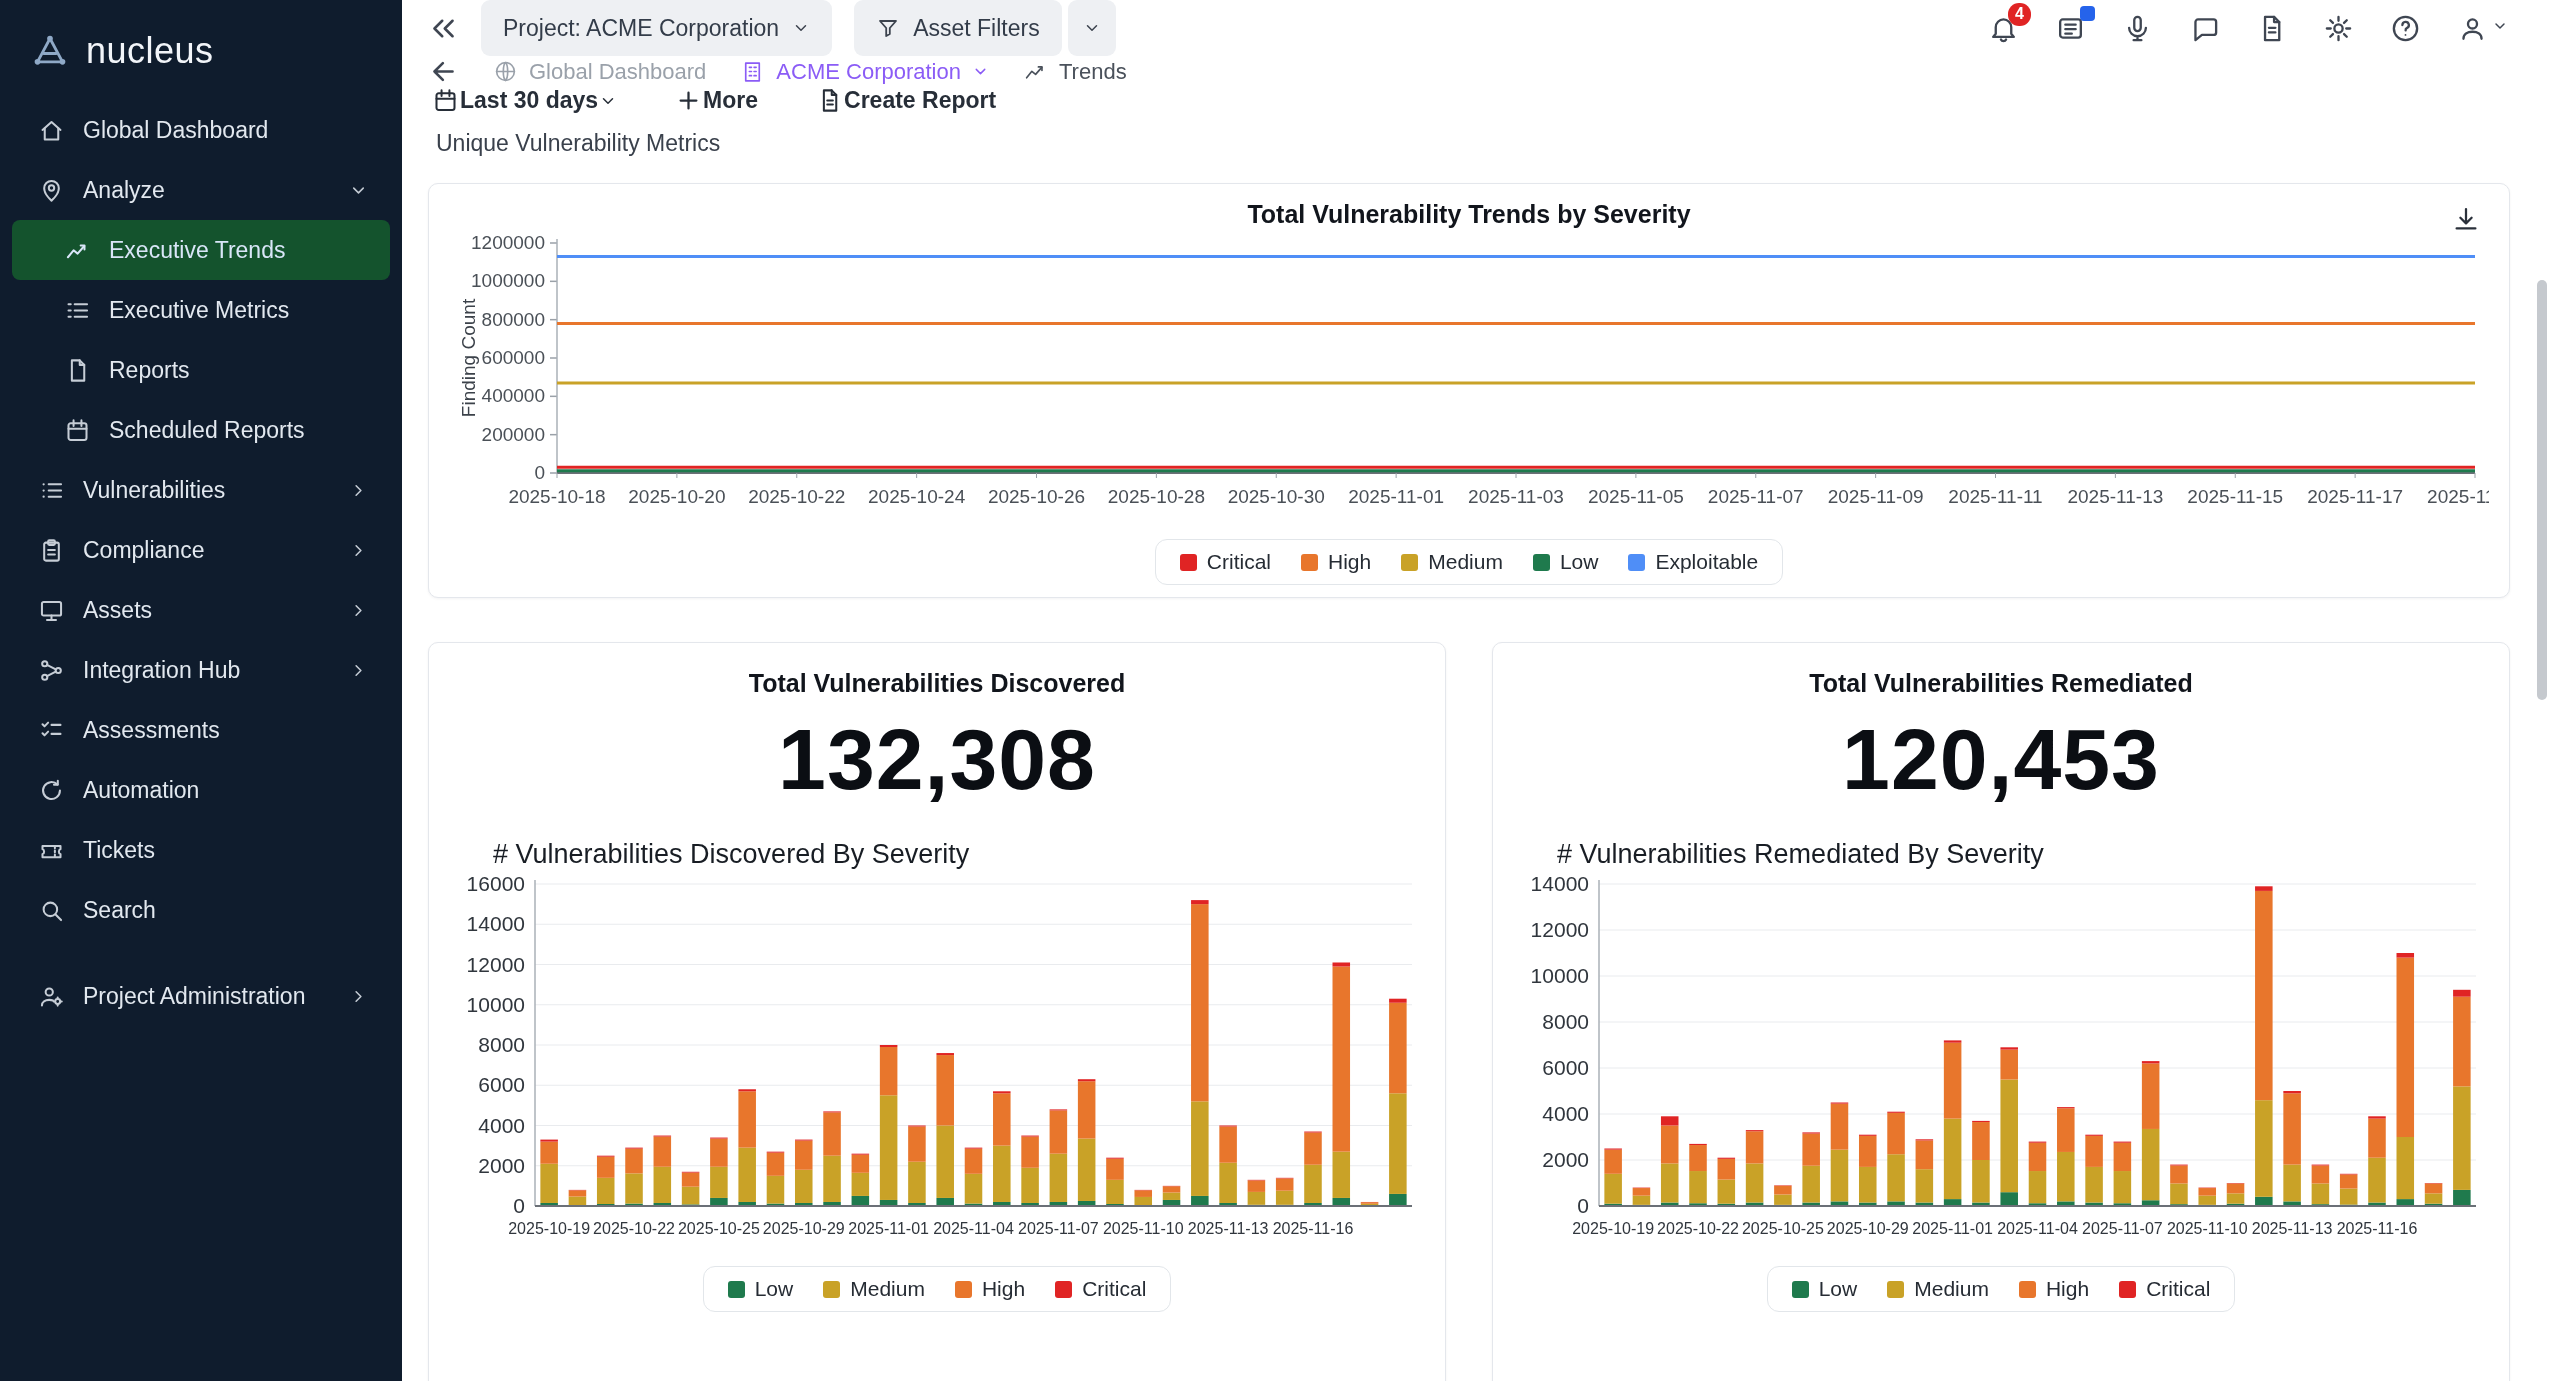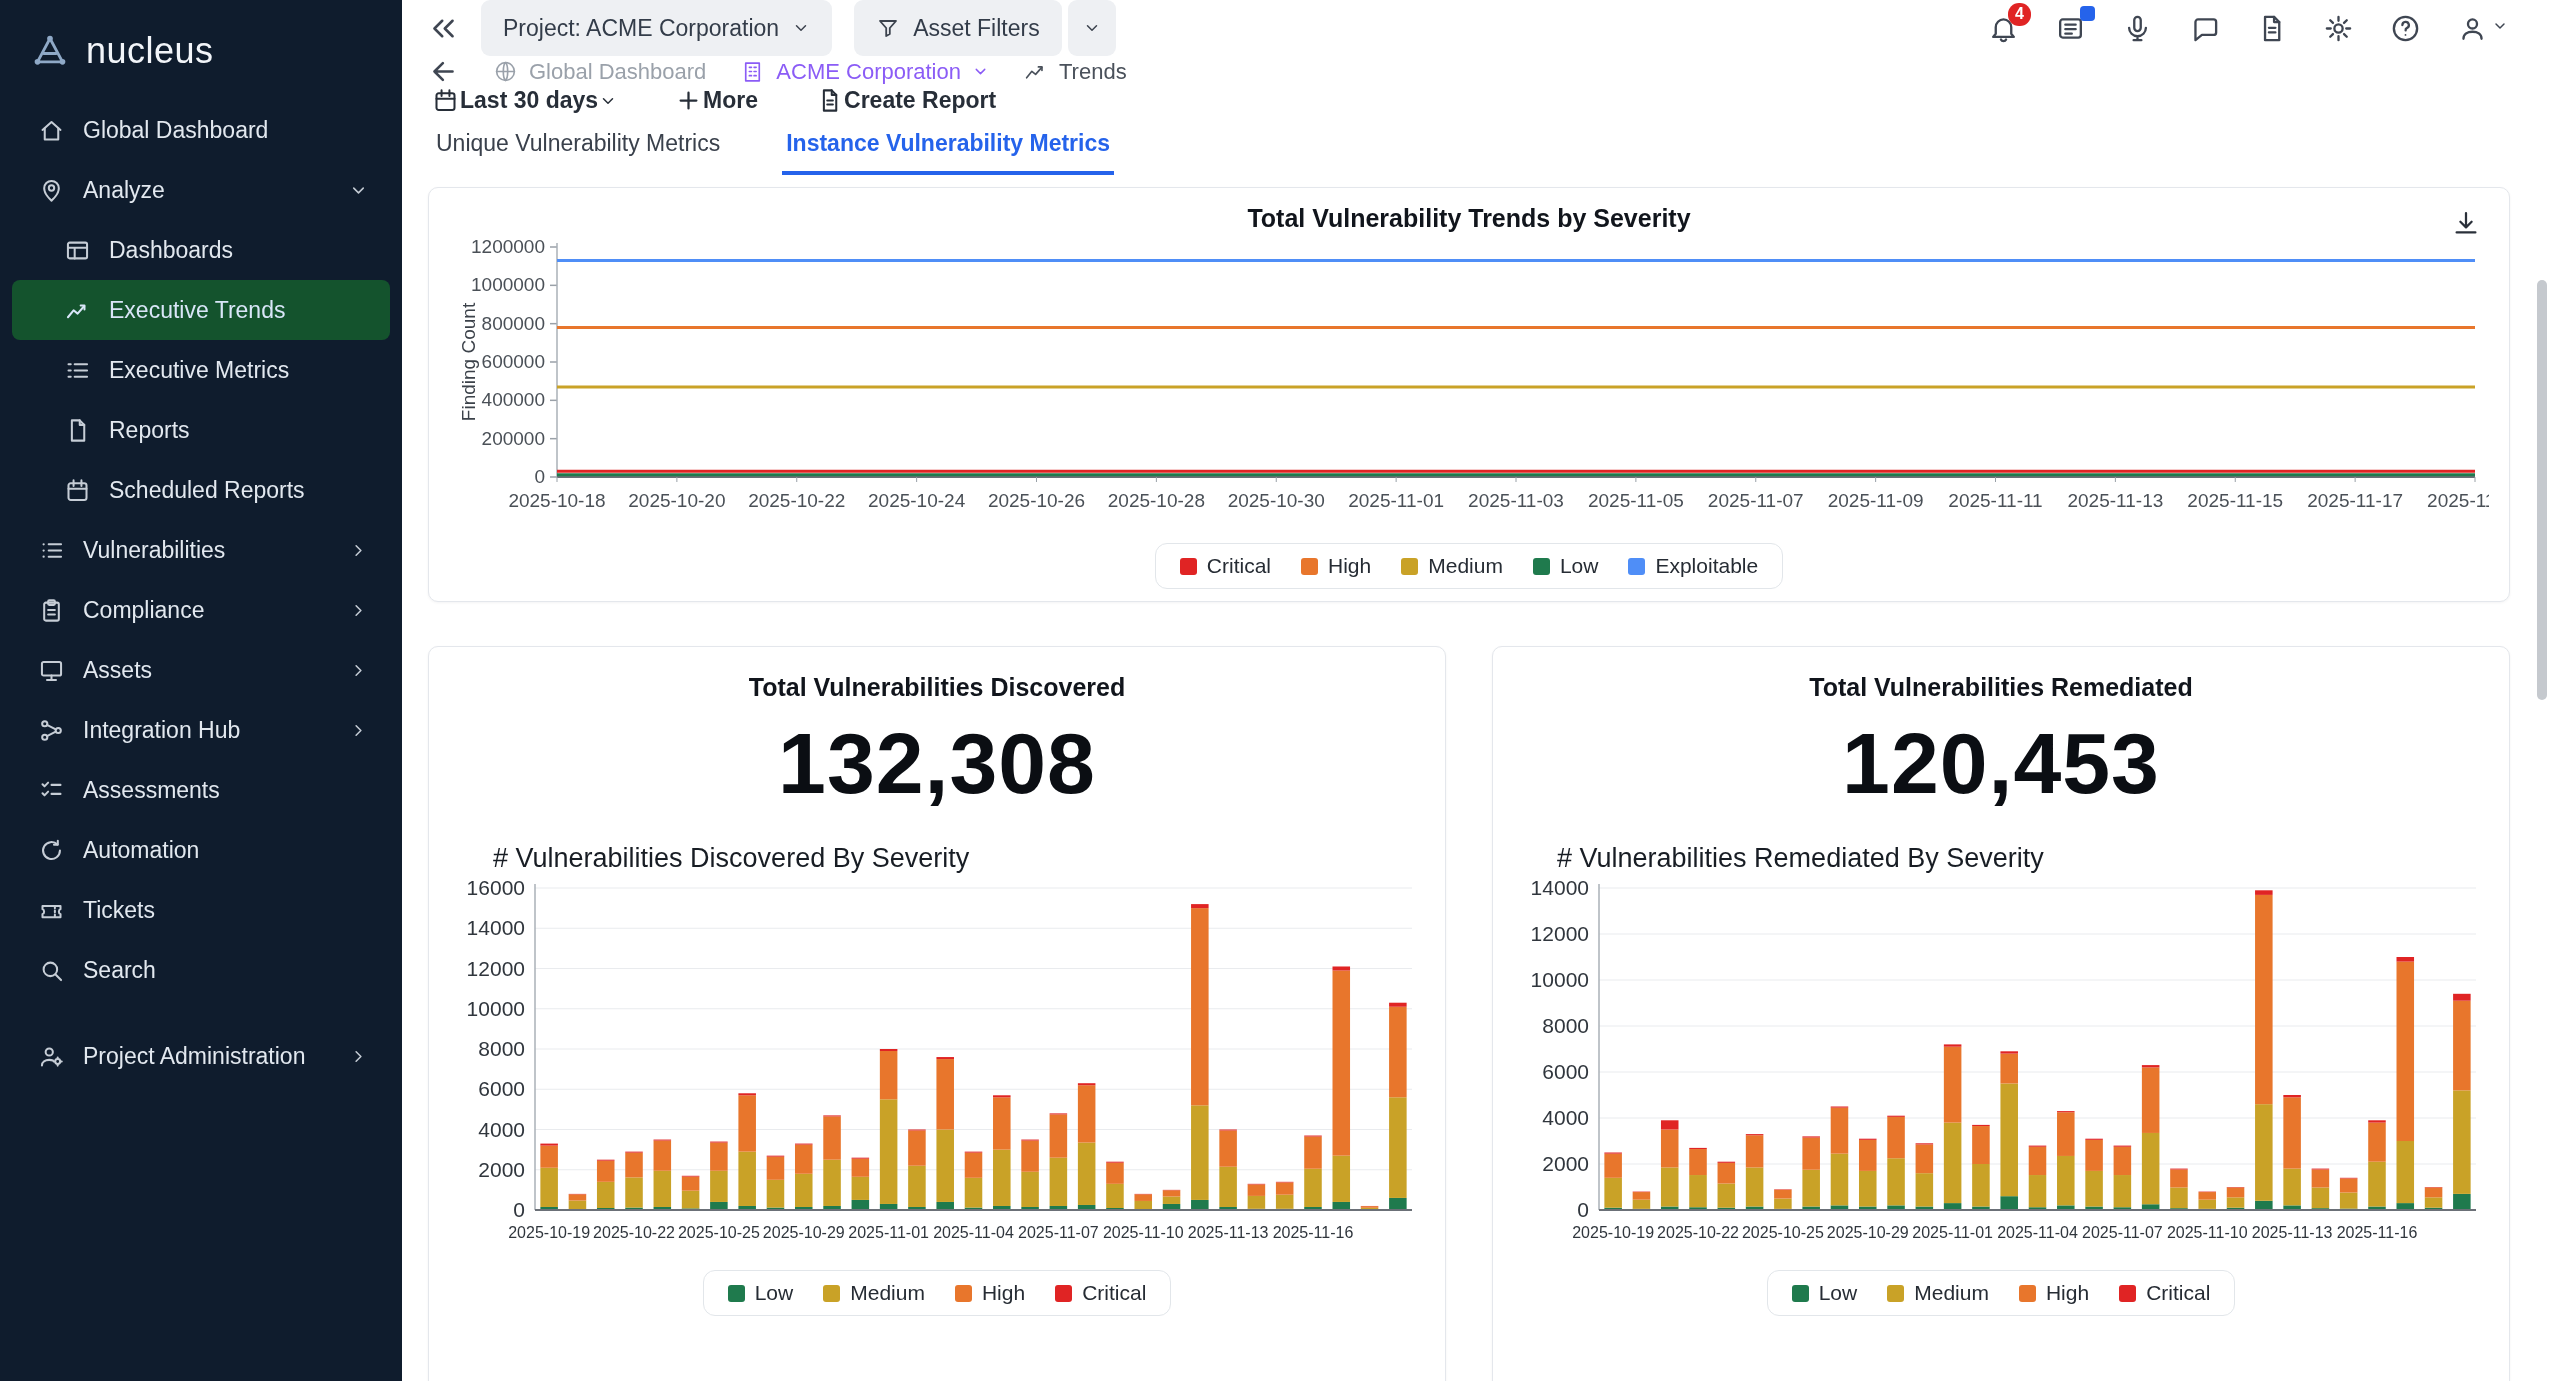--- a/index.html
+++ b/index.html
@@ -119,29 +119,20 @@
           </span>
         <span>Analyze</span>
         <span class="chev">
             <svg viewBox="0 0 24 24" fill="none" stroke="currentColor" stroke-width="2" stroke-linecap="round" stroke-linejoin="round">
               <path d="M6 9l6 6 6-6"></path>
             </svg>
           </span>
       </div>
 
 
-      <div class="nav-item sub">
-        <span class="nicon">
-            <svg viewBox="0 0 24 24" fill="none" stroke="currentColor" stroke-width="1.8" stroke-linecap="round" stroke-linejoin="round">
-              <rect x="3.5" y="5" width="17" height="14" rx="1.5"></rect>
-              <path d="M3.5 9.5h17M9.5 9.5V19"></path>
-            </svg>
-          </span>
-        <span>Dashboards</span>
-      </div>
 
       <div class="nav-item sub active">
         <span class="nicon">
             <svg viewBox="0 0 24 24" fill="none" stroke="currentColor" stroke-width="1.8" stroke-linecap="round" stroke-linejoin="round">
               <path d="M3.5 18l5-6.2 3.6 3L18 8"></path>
               <path d="M14.8 7.6h3.4V11"></path>
             </svg>
           </span>
         <span>Executive Trends</span>
       </div>
@@ -442,21 +433,20 @@
         <svg viewBox="0 0 24 24" fill="none" stroke="currentColor" stroke-width="1.8" stroke-linecap="round" stroke-linejoin="round">
             <path d="M7 3h7l4 4v14H7z"></path>
             <path d="M14 3v4h4M10 12h5M10 15.5h5"></path>
           </svg>
         <span>Create Report</span>
       </span>
     </div>
 
     <div class="tabs-row">
       <span class="tab">Unique Vulnerability Metrics</span>
-      <span class="tab active">Instance Vulnerability Metrics</span>
     </div>
 
     <section class="card trends-card">
       <div class="chart-title">Total Vulnerability Trends by Severity</div>
       <span class="export-btn">
         <svg viewBox="0 0 24 24" fill="none" stroke="currentColor" stroke-width="1.8" stroke-linecap="round" stroke-linejoin="round">
             <path d="M12 4v11M7.5 11L12 15.5 16.5 11"></path>
             <path d="M4.5 19.5h15"></path>
           </svg>
       </span>

